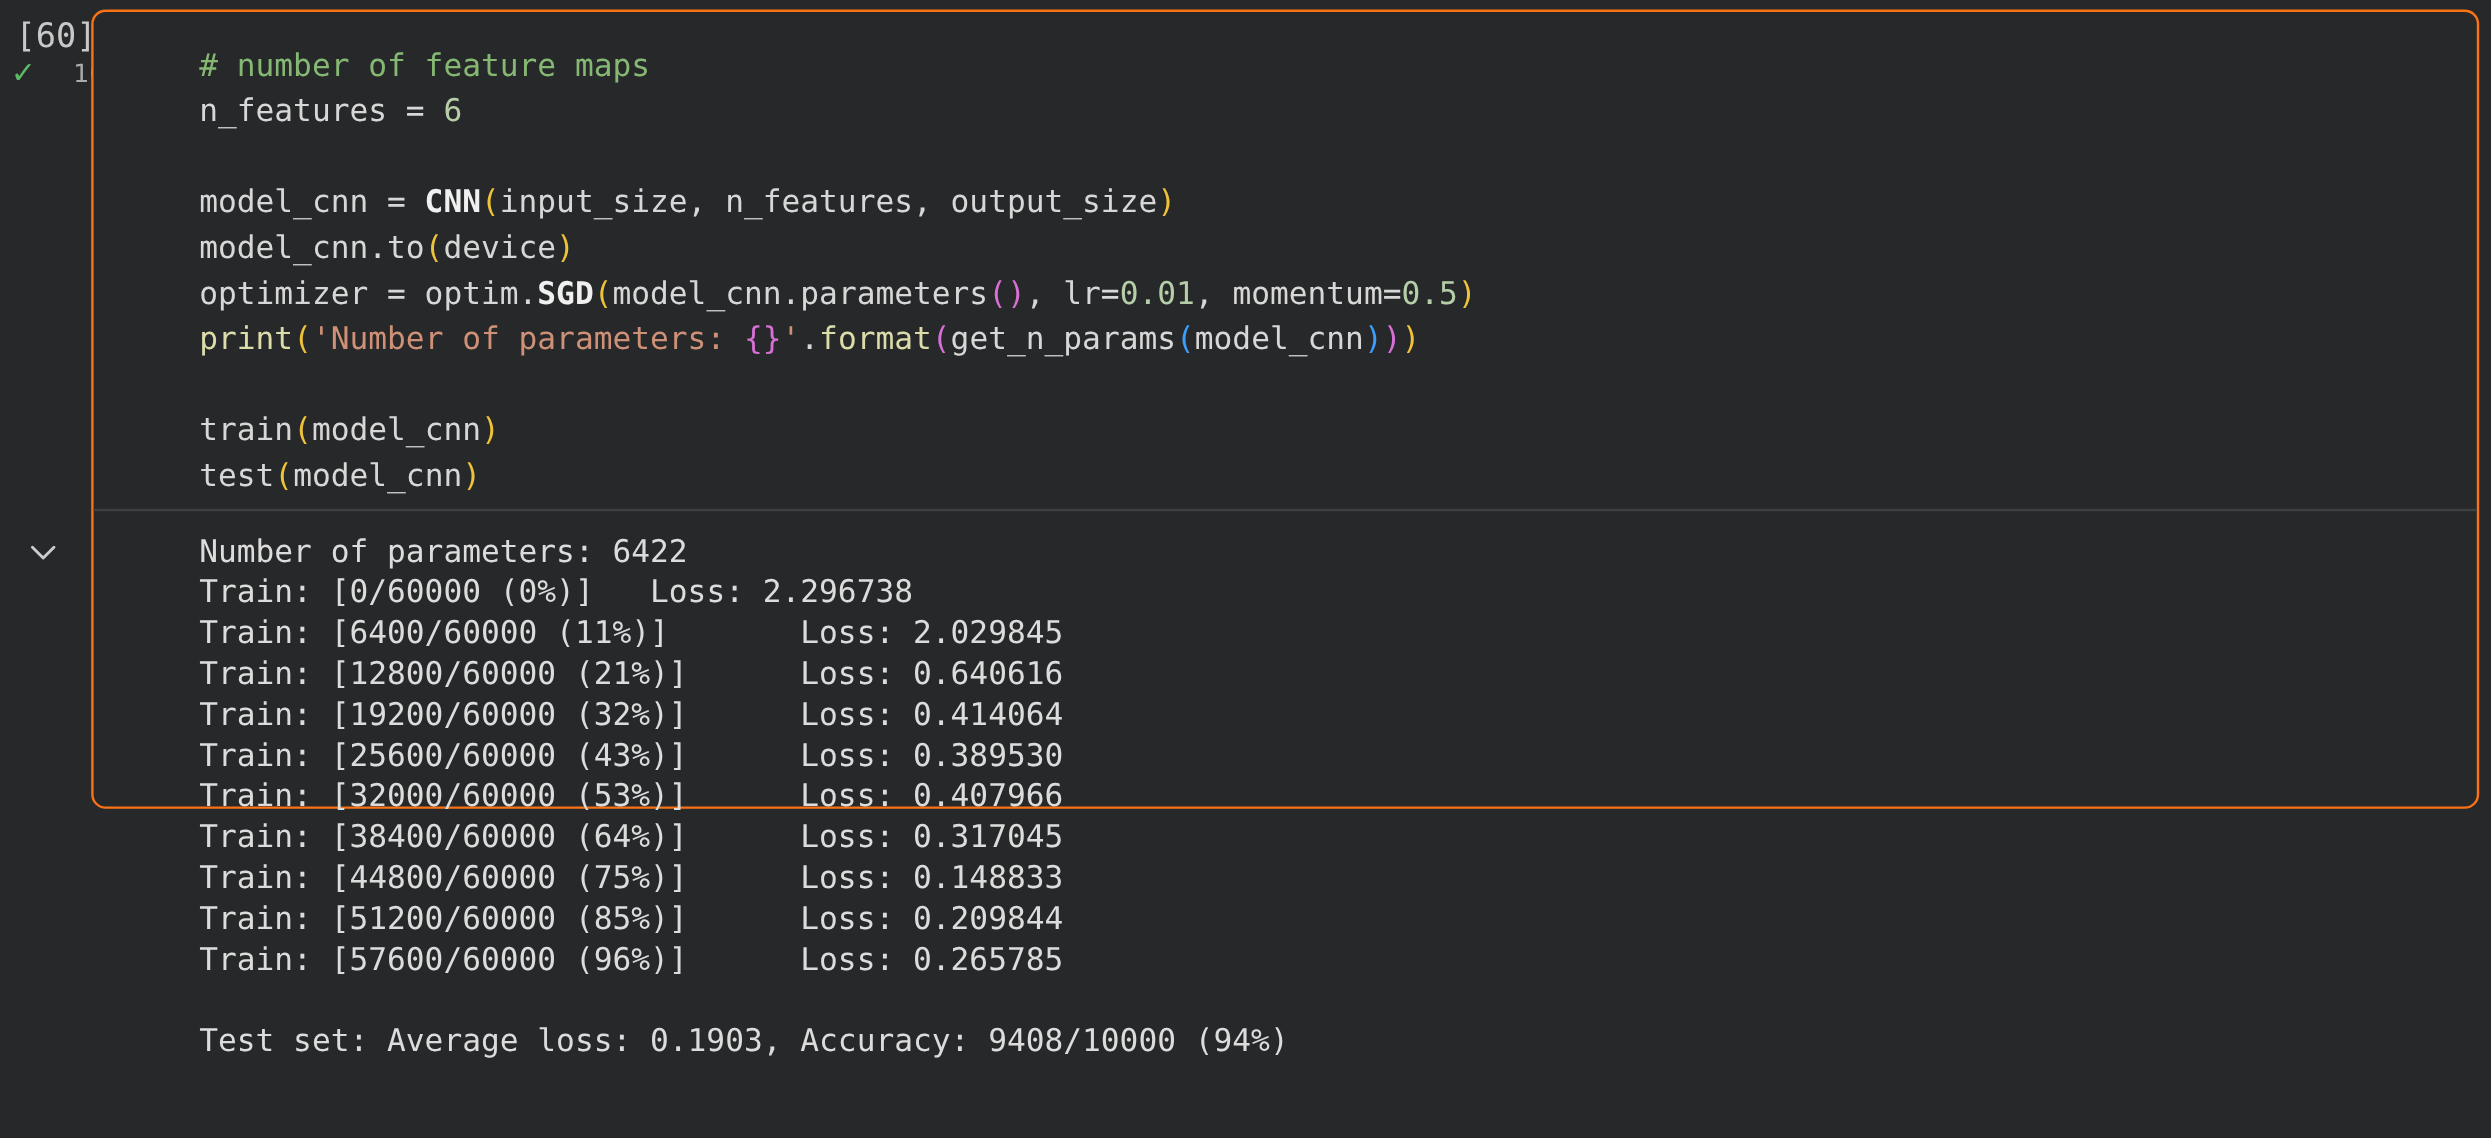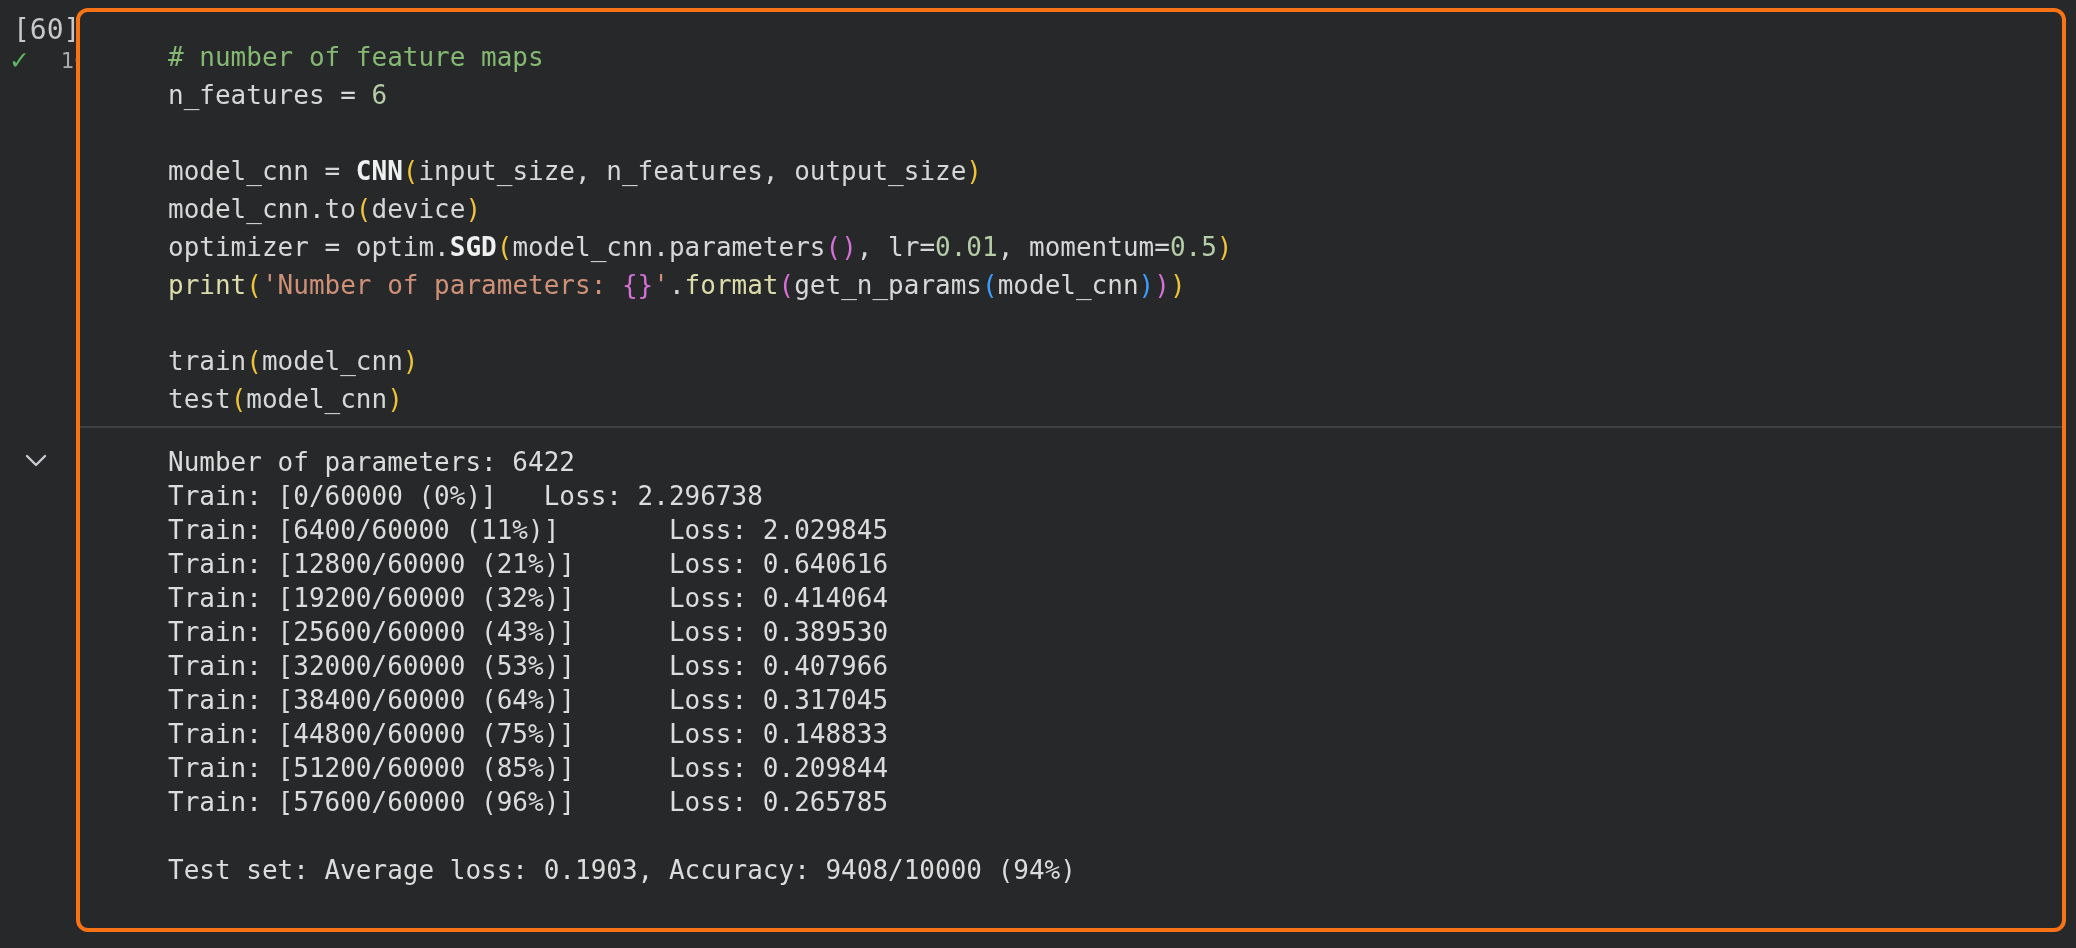--- a/index.html
+++ b/index.html
@@ -31,22 +31,22 @@
     position: absolute; left: 22px; top: 447px;
     width: 28px; height: 28px;
     display: flex; align-items: center; justify-content: center;
     cursor: pointer; background: transparent; border: none;
   }
   .collapse-btn svg { display: block; }
 
   
   .cell {
     position: absolute; left: 76px; top: 8px;
-    width: 1990px; height: 924px;
-    border: 4px solid #f97316;
+    width: 1990px; height: 666px;
+    border: 2px solid #f97316;
     border-radius: 12px;
     background: #272829;
   }
   .code-editor {
     position: absolute; left: 88px; top: 26px; right: 20px;
     font-family: "DejaVu Sans Mono", "Liberation Mono", monospace;
     font-size: 26px; line-height: 38px;
     white-space: pre; cursor: text;
   }
   .code-line { height: 38px; white-space: pre; }

